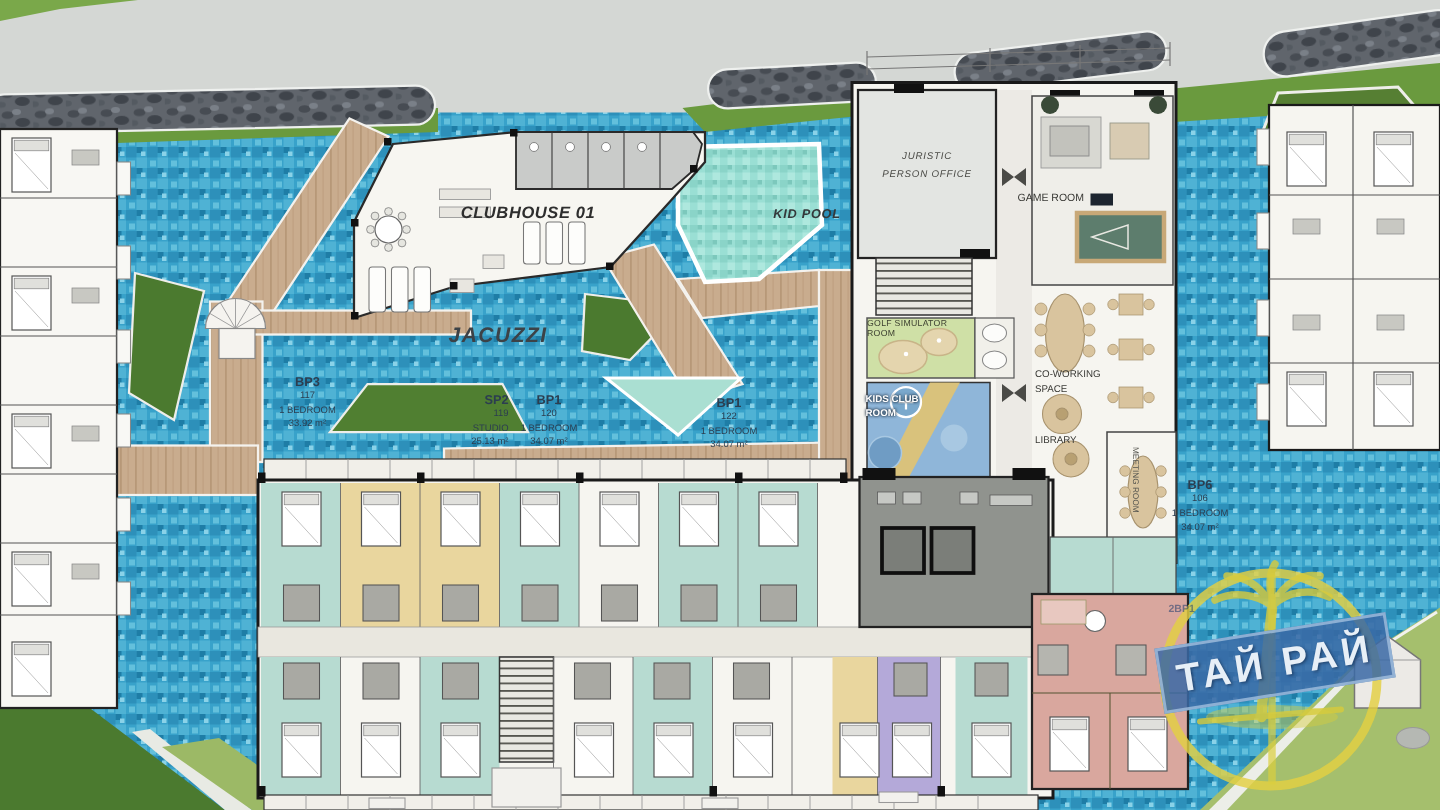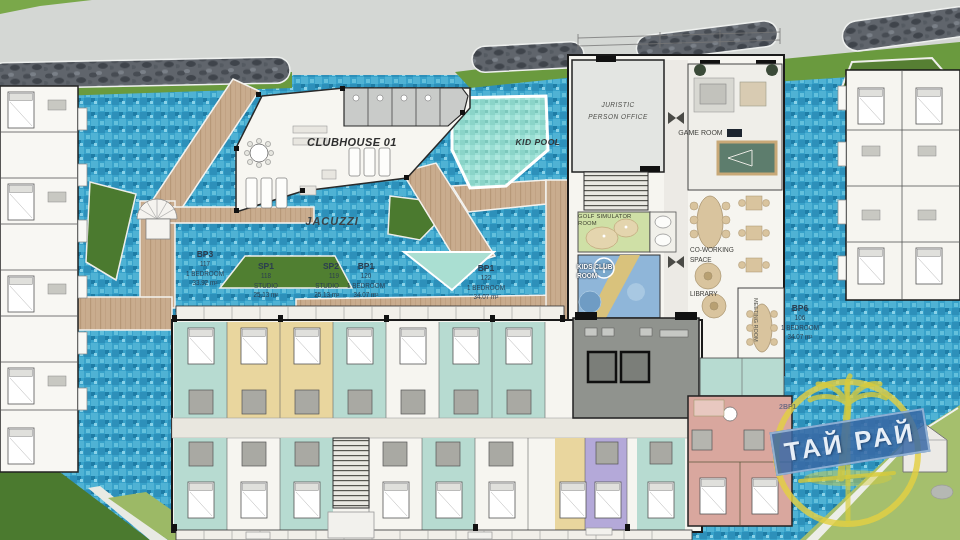--- a/index.html
+++ b/index.html
@@ -3,21 +3,21 @@
 <meta charset="utf-8">
 <style>
   html,body{margin:0;padding:0;background:#222;}
   .canvas{position:relative;width:960px;height:540px;overflow:hidden;background:#d4d7d4;
           font-family:"Liberation Sans",sans-serif;}
   .canvas svg{position:absolute;left:0;top:0;}
   .lbl{position:absolute;color:#333;line-height:1.15;}
   .ctr{text-align:center;font-style:italic;}
   .clubhouse-lbl{left:290px;top:136px;width:124px;font-size:11px;font-weight:bold;letter-spacing:.4px;color:#2e2e2e;}
   .kidpool-lbl{left:460px;top:138px;width:76px;font-size:8.5px;font-weight:600;letter-spacing:.5px;color:#34383a;margin-left:40px;}
-  .jacuzzi-lbl{left:299px;top:215px;width:66px;font-size:11px;font-weight:600;letter-spacing:1px;color:#3c4247;}
+  .jacuzzi-lbl{left:299px;top:215px;width:66px;font-size:14px;font-weight:600;letter-spacing:1px;color:#3c4247;}
   .juristic-lbl{left:574px;top:99px;width:88px;font-size:6.5px;letter-spacing:.5px;color:#4a4a46;line-height:12px;}
   .gameroom-lbl{left:662px;top:129px;width:96px;font-size:7px;color:#3a3a36;display:flex;align-items:center;justify-content:center;gap:4px;}
   .gameroom-lbl .swatch{display:inline-block;width:15px;height:8px;background:#1d2530;}
   .golf-lbl{left:578px;top:213px;width:74px;font-size:5.8px;color:#3c3f30;letter-spacing:.2px;}
   .kidsclub-lbl{left:577px;top:262px;width:54px;font-size:6.5px;font-weight:bold;color:#fff;text-shadow:0 0 2px #234,0 0 2px #234;line-height:9px;}
   .cowork-lbl{left:690px;top:245px;width:64px;font-size:6.5px;color:#3a3a36;line-height:10px;}
   .library-lbl{left:690px;top:290px;width:48px;font-size:6.5px;color:#3a3a36;}
   .meeting-lbl{left:759px;top:298px;width:70px;font-size:5.5px;color:#55554f;transform:rotate(90deg);transform-origin:left top;}
   .unit-lbl{width:64px;text-align:center;color:#2c3e50;}
   .unit-lbl .u-code{display:block;font-size:8.5px;font-weight:bold;line-height:10px;}
@@ -534,45 +534,39 @@
 </div>
 <div class="lbl library-lbl">LIBRARY</div>
 <div class="lbl meeting-lbl">MEETING ROOM</div>
 
 <div class="lbl unit-lbl" style="left:173px;top:249px;">
   <span class="u-code">BP3</span>
   <span class="u-num">117</span>
   <span class="u-type">1 BEDROOM</span>
   <span class="u-area">33.92 m²</span>
 </div>
-<div class="lbl unit-lbl" style="left:234px;top:261px;">
-  <span class="u-code">SP1</span>
-  <span class="u-num">118</span>
-  <span class="u-type">STUDIO</span>
-  <span class="u-area">25.13 m²</span>
-</div>
 <div class="lbl unit-lbl" style="left:275px;top:261px;text-align:right;">
   <span class="u-code">SP2</span>
   <span class="u-num">119</span>
   <span class="u-type">STUDIO</span>
   <span class="u-area">25.13 m²</span>
 </div>
 <div class="lbl unit-lbl" style="left:334px;top:261px;">
   <span class="u-code">BP1</span>
   <span class="u-num">120</span>
   <span class="u-type">1 BEDROOM</span>
   <span class="u-area">34.07 m²</span>
 </div>
 <div class="lbl unit-lbl" style="left:454px;top:263px;">
   <span class="u-code">BP1</span>
   <span class="u-num">122</span>
   <span class="u-type">1 BEDROOM</span>
   <span class="u-area">34.07 m²</span>
 </div>
-<div class="lbl unit-lbl" style="left:768px;top:303px;">
+<div class="lbl unit-lbl" style="left:768px;top:318px;">
   <span class="u-code">BP6</span>
   <span class="u-num">106</span>
   <span class="u-type">1 BEDROOM</span>
   <span class="u-area">34.07 m²</span>
 </div>
 
 <div class="lbl partial-lbl">2BP1</div>
 
 <div class="banner">ТАЙ РАЙ</div>
 

